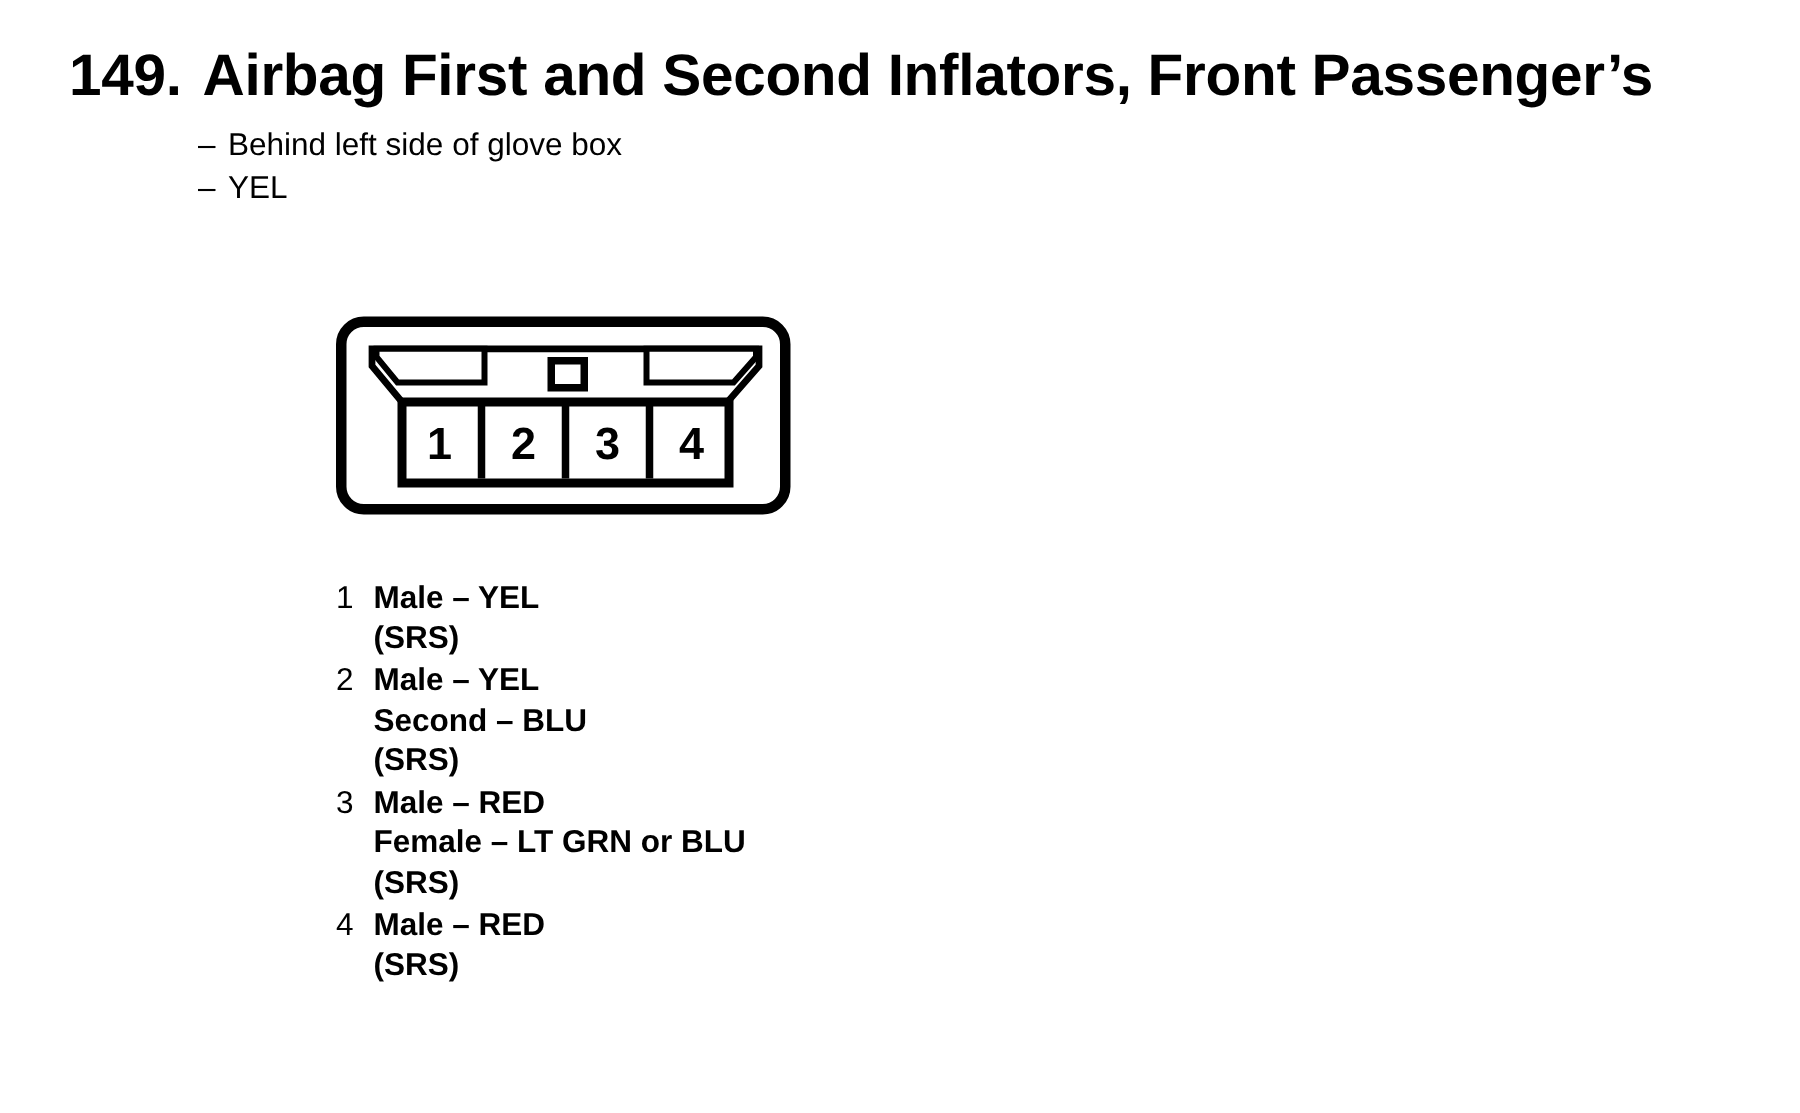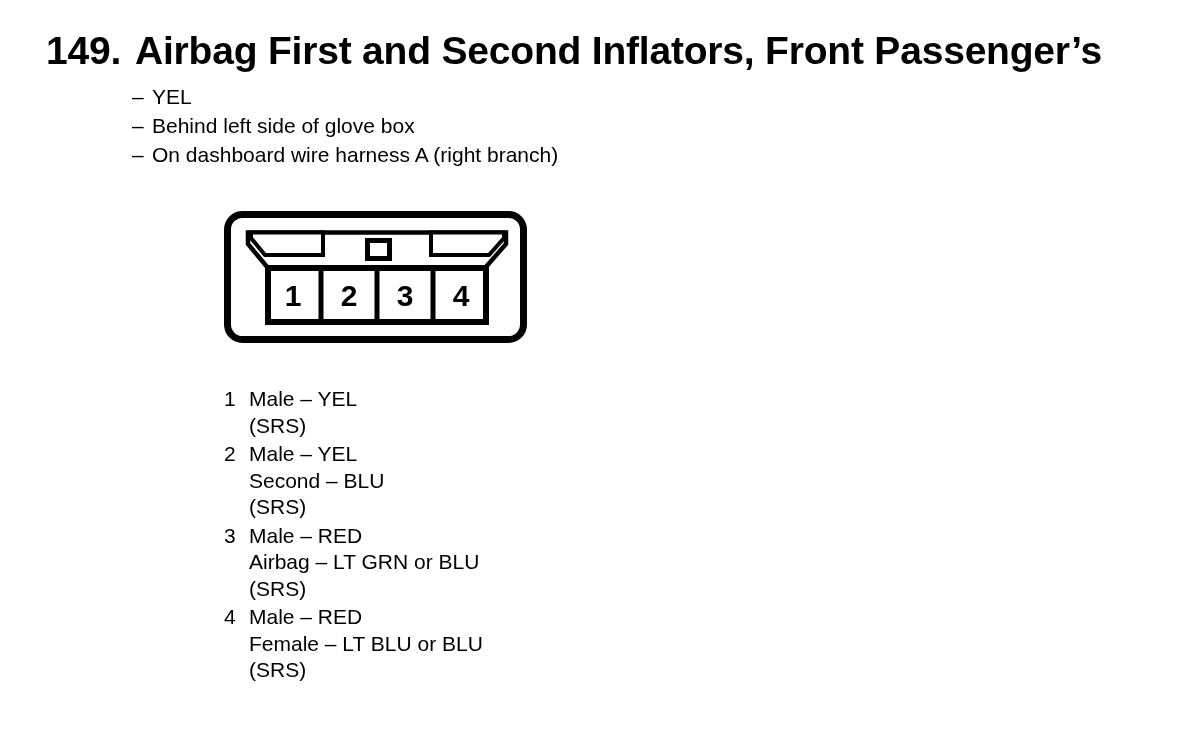--- a/index.html
+++ b/index.html
@@ -42,40 +42,37 @@
     text-anchor: middle;
   }
 
   
   .pinlist {
     position: absolute; left: 224px; top: 386px;
     font-size: 21px; line-height: 26.5px;
   }
   .pin-item { display: flex; margin-bottom: 2px; }
   .pin-num { display: inline-block; width: 25px; flex: 0 0 25px; }
-  .pin-lines { white-space: nowrap; }
+  .pin-lines { white-space: nowrap; font-weight: bold; }
 </style>
 </head>
 <body>
 
 <div class="page">
 
   <div class="heading">
     <span class="heading-num">149.</span><span class="heading-title">Airbag First and Second Inflators, Front Passenger’s</span>
   </div>
 
   <div class="bullets">
     <div class="bullet">
-      <span class="bullet-dash">–</span><span>YEL</span>
-    </div>
-    <div class="bullet">
       <span class="bullet-dash">–</span><span>Behind left side of glove box</span>
     </div>
     <div class="bullet">
-      <span class="bullet-dash">–</span><span>On dashboard wire harness A (right branch)</span>
+      <span class="bullet-dash">–</span><span>YEL</span>
     </div>
   </div>
 
   <svg class="connector-svg" viewBox="0 0 305 137">
 
     <rect class="fw" x="4.5" y="4.5" width="296" height="125" rx="15" stroke-width="7"></rect>
 
     <path class="ln" d="M45 58 L25 34 L25 22.5 L283 22.5 L283 34 L262 58" stroke-width="4.5"></path>
 
     <path class="fw" d="M28 22.5 L100 22.5 L100 45 L42 45 L28 28 Z" stroke-width="4"></path>
@@ -110,28 +107,27 @@
         <div>Male – YEL</div>
         <div>Second – BLU</div>
         <div>(SRS)</div>
       </div>
     </div>
 
     <div class="pin-item">
       <span class="pin-num">3</span>
       <div class="pin-lines">
         <div>Male – RED</div>
-        <div>Airbag – LT GRN or BLU</div>
+        <div>Female – LT GRN or BLU</div>
         <div>(SRS)</div>
       </div>
     </div>
 
     <div class="pin-item">
       <span class="pin-num">4</span>
       <div class="pin-lines">
         <div>Male – RED</div>
-        <div>Female – LT BLU or BLU</div>
         <div>(SRS)</div>
       </div>
     </div>
 
   </div>
 </div>
 
 </body></html>

